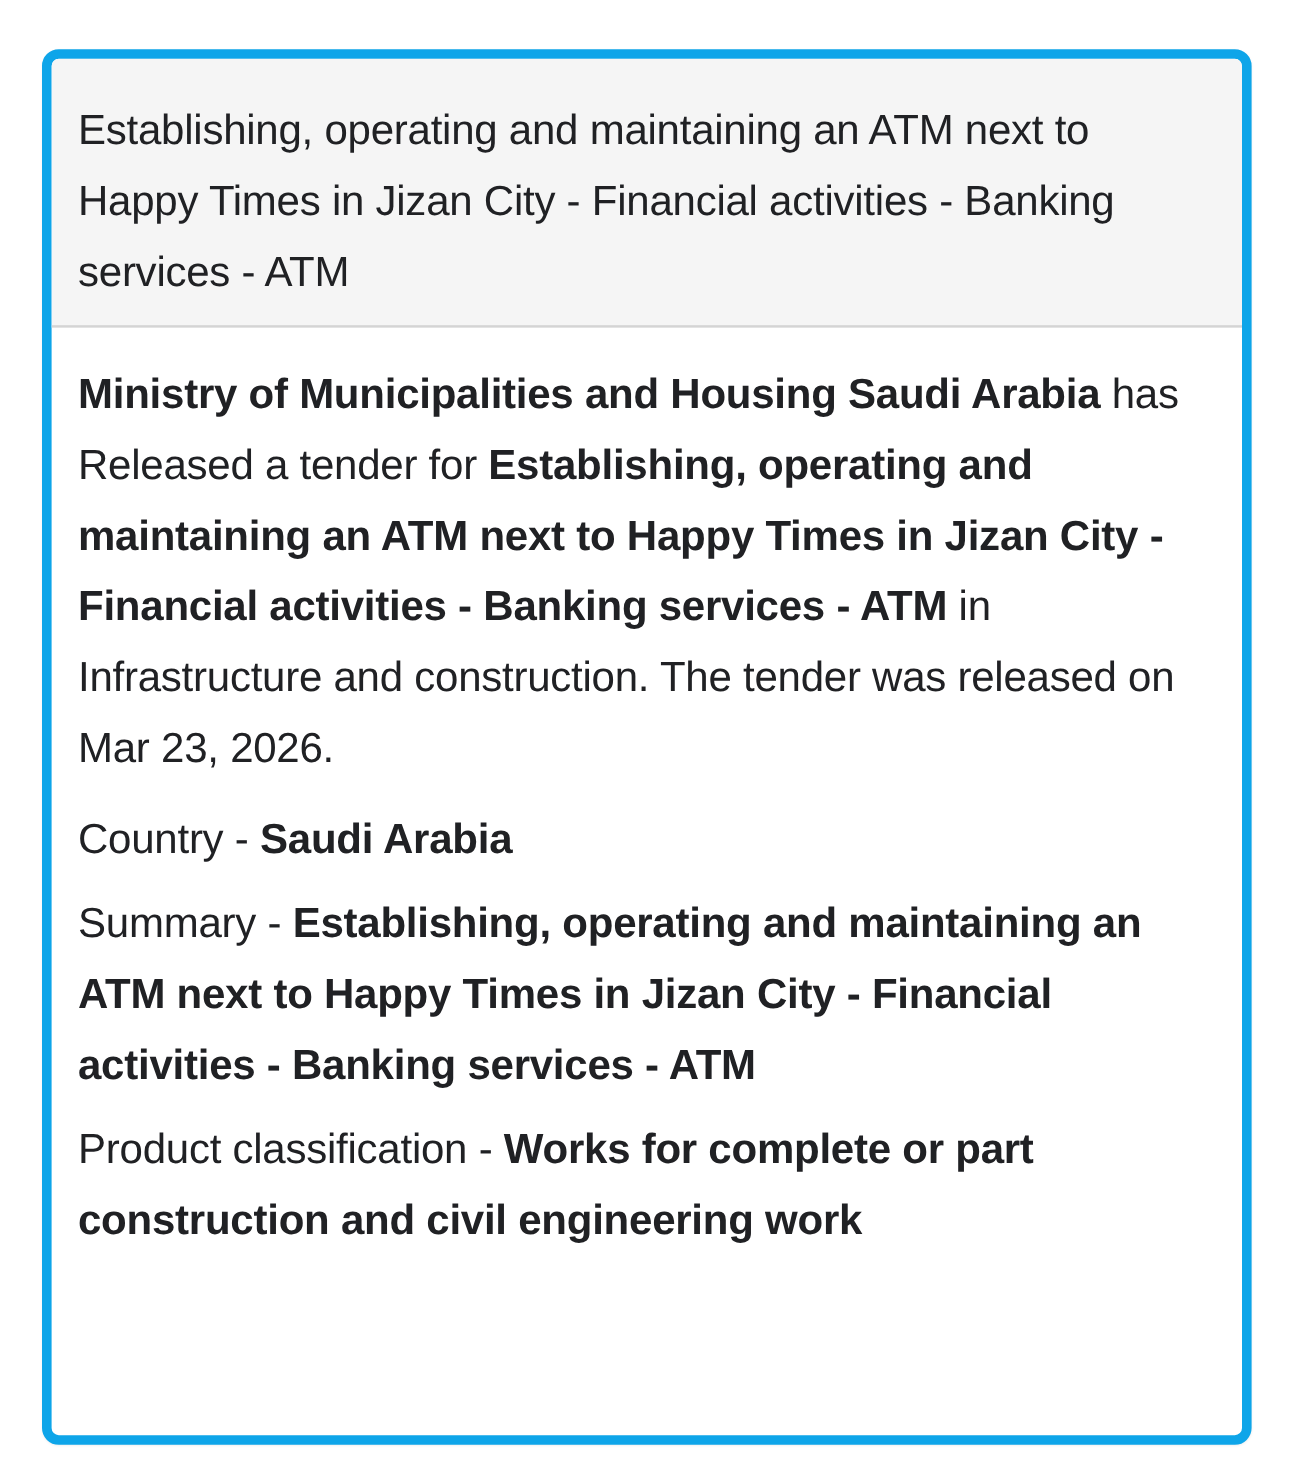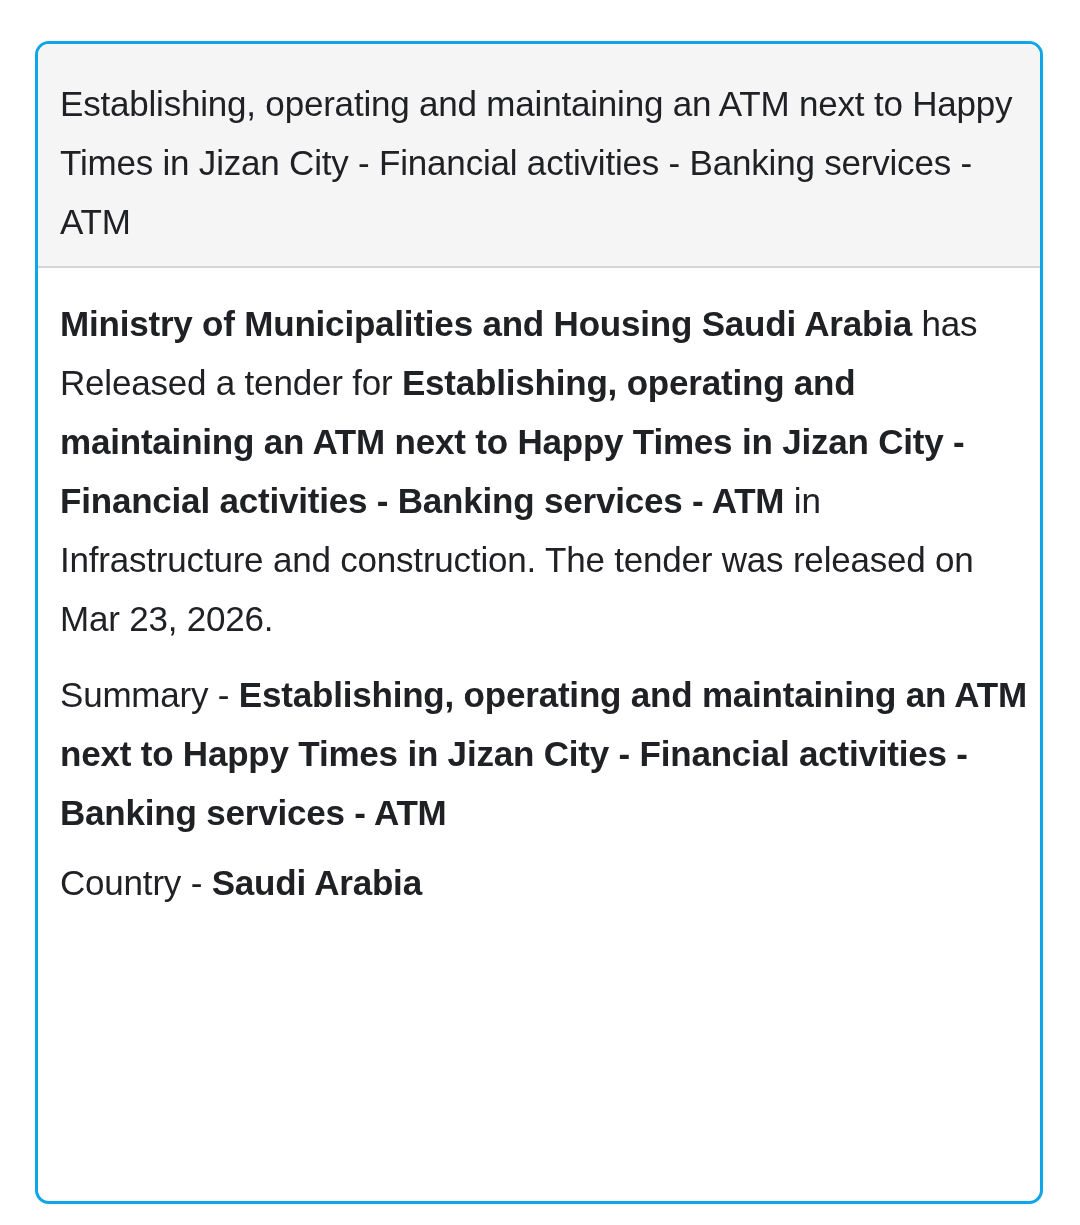--- a/index.html
+++ b/index.html
@@ -13,21 +13,21 @@
     body {
       font-family: "Liberation Sans", "DejaVu Sans", sans-serif;
       color: #202124;
     }
     .card {
       position: absolute;
       left: 35px;
       top: 41px;
       width: 1008px;
       height: 1163px;
-      border: 3px solid #0ea5e9;
+      border: 8px solid #0ea5e9;
       border-radius: 14px;
       background: #ffffff;
       overflow: hidden;
       box-sizing: border-box;
       box-shadow: 0 1px 2px rgba(0,0,0,0.06);
     }
     .card-header {
       background: #f5f5f5;
       border-bottom: 2px solid #d4d4d4;
       padding: 30px 22px 30px 22px;
@@ -55,20 +55,21 @@
 </head>
 <body>
 
 <div class="card">
   <div class="card-header">
     <span>Establishing, operating and maintaining an ATM next to Happy Times in Jizan City - Financial activities - Banking services - ATM</span>
   </div>
   <div class="card-body">
     <p class="intro"><span class="b">Ministry of Municipalities and Housing Saudi Arabia</span><span> has Released a tender for </span><span class="b">Establishing, operating and maintaining an ATM next to Happy Times in Jizan City - Financial activities - Banking services - ATM</span><span> in Infrastructure and construction. The tender was released on Mar 23, 2026.</span></p>
 
+    <p class="field"><span>Country - </span><span class="b">Saudi Arabia</span></p>
+
     <p class="field"><span>Summary - </span><span class="b">Establishing, operating and maintaining an ATM next to Happy Times in Jizan City - Financial activities - Banking services - ATM</span></p>
-
-    <p class="field"><span>Country - </span><span class="b">Saudi Arabia</span></p>
 
 
 
+    <p class="field"><span>Product classification - </span><span class="b">Works for complete or part construction and civil engineering work</span></p>
   </div>
 </div>
 
 </body></html>

